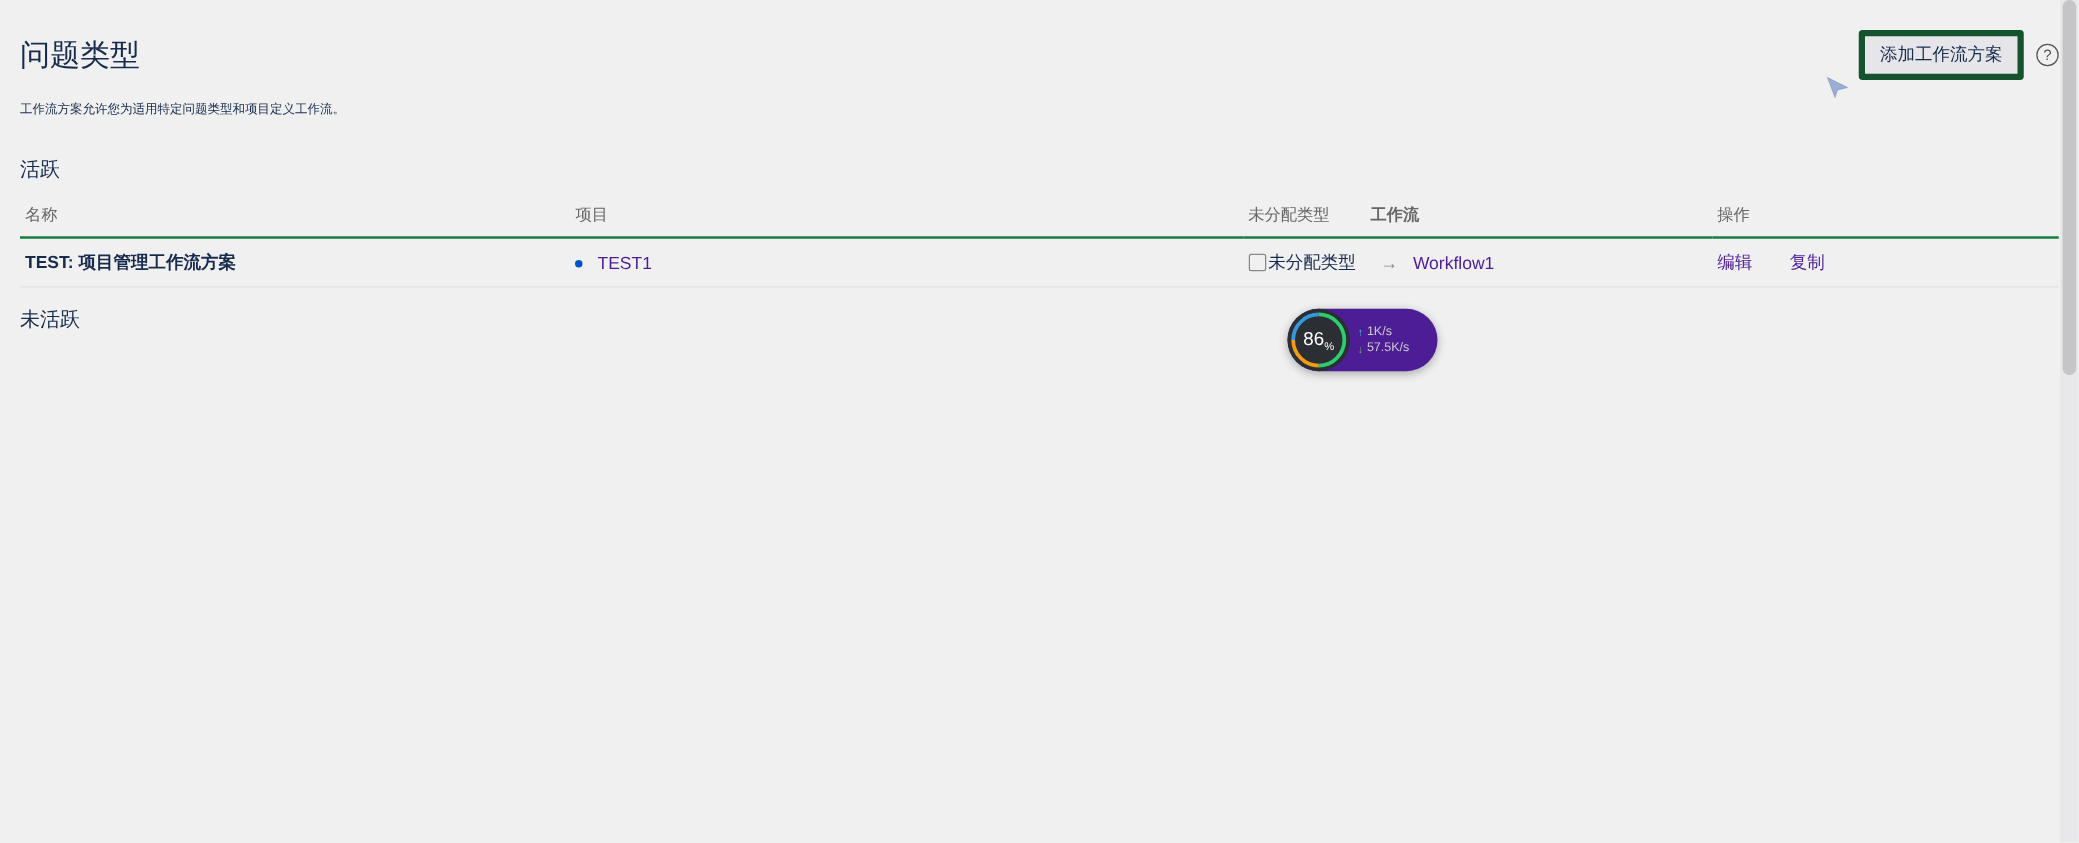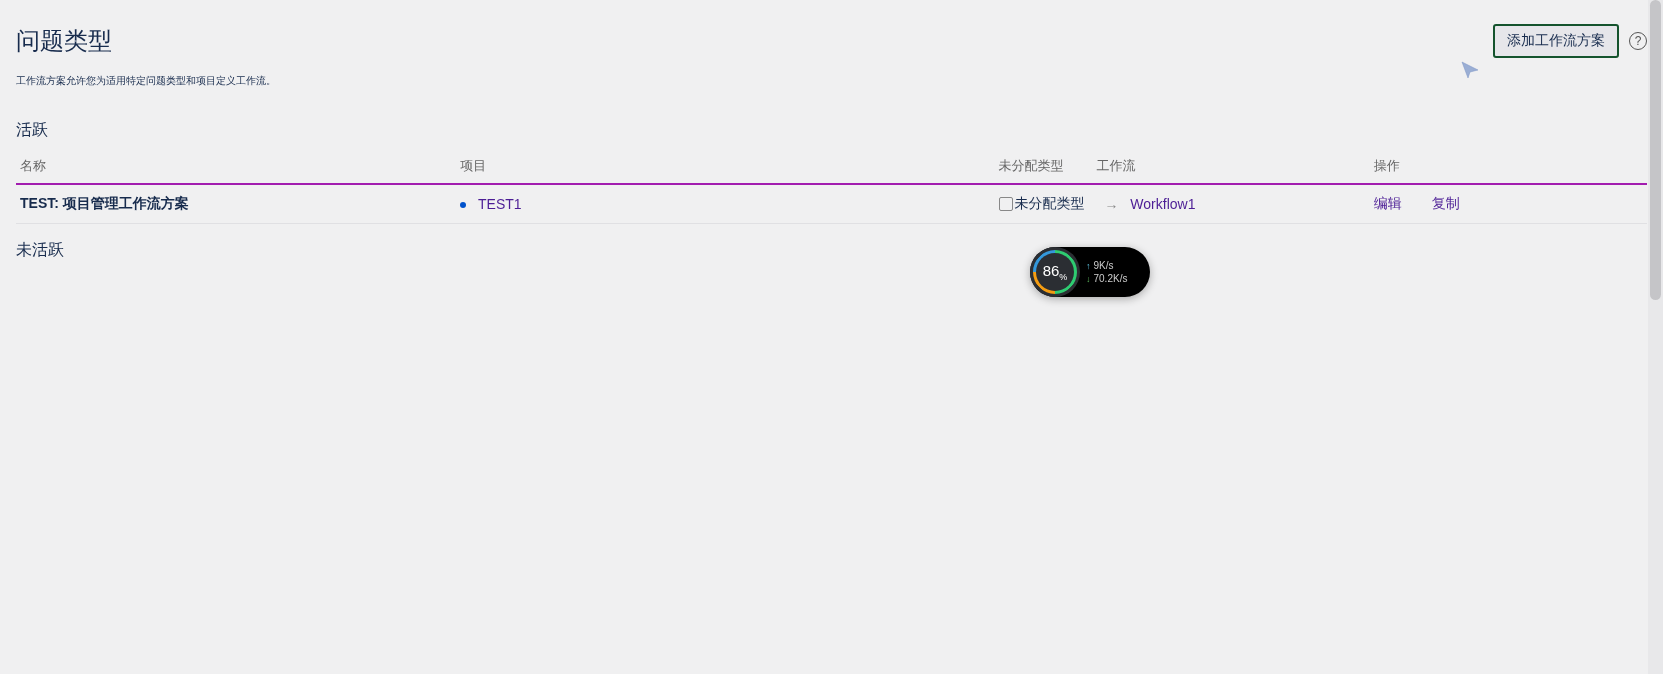--- a/index.html
+++ b/index.html
@@ -28,21 +28,21 @@
       font-weight: 400;
       color: #172b4d;
     }
     .header-actions {
       display: flex;
       align-items: center;
       gap: 10px;
     }
     .add-btn {
       background: #e6e6ea;
-      border: 2px solid #14532d;
+      border: 5px solid #14532d;
       border-radius: 3px;
       padding: 6px 12px;
       font-size: 14px;
       color: #172b4d;
       cursor: pointer;
     }
     .help-icon {
       width: 18px;
       height: 18px;
       border: 1.5px solid #555;
@@ -69,21 +69,21 @@
       width: calc(100% - 32px);
       margin: 0 16px;
       border-collapse: collapse;
     }
     thead th {
       text-align: left;
       font-size: 13px;
       font-weight: 400;
       color: #666;
       padding: 8px 4px;
-      border-bottom: 2px solid #a21caf;
+      border-bottom: 2px solid #15803d;
     }
     tbody td {
       padding: 10px 4px;
       border-bottom: 1px solid #e0e0e3;
       vertical-align: middle;
       font-size: 14px;
     }
     .scheme-name {
       font-weight: 700;
       color: #172b4d;
@@ -119,38 +119,38 @@
       color: #888;
       padding: 0 8px;
     }
     .actions-cell {
       display: flex;
       gap: 30px;
     }
     .col-name { width: 27%; }
     .col-project { width: 33%; margin-left: 36px; }
     .col-issuetype { width: 6%; }
-    .col-workflow { width: 17%; }
+    .col-workflow { width: 17%; font-weight: bold; }
     .col-actions { width: 17%; }
 
     .cursor-icon {
       position: absolute;
       left: 1460px;
       top: 60px;
       pointer-events: none;
     }
 
     
     .net-widget {
       position: absolute;
       left: 1030px;
       top: 247px;
       width: 120px;
       height: 50px;
-      background: #000000;
+      background: #4c1d95;
       border-radius: 25px;
       display: flex;
       align-items: center;
       box-shadow: 0 2px 8px rgba(0,0,0,0.3);
     }
     .net-circle {
       width: 50px;
       height: 50px;
       border-radius: 50%;
       background: #2b2e33;
@@ -276,24 +276,24 @@
 <div class="net-widget">
   <div class="net-circle">
     <div class="net-ring"></div>
     <div class="net-percent">
       <span>86</span><sub>%</sub>
     </div>
   </div>
   <div class="net-stats">
     <div class="net-up">
       <span class="arr-up">↑</span>
-      <span>9K/s</span>
+      <span>1K/s</span>
     </div>
     <div class="net-down">
       <span class="arr-down">↓</span>
-      <span>70.2K/s</span>
+      <span>57.5K/s</span>
     </div>
   </div>
 </div>
 
 <div class="scrollbar-track">
   <div class="scrollbar-thumb"></div>
 </div>
 
 </body></html>

